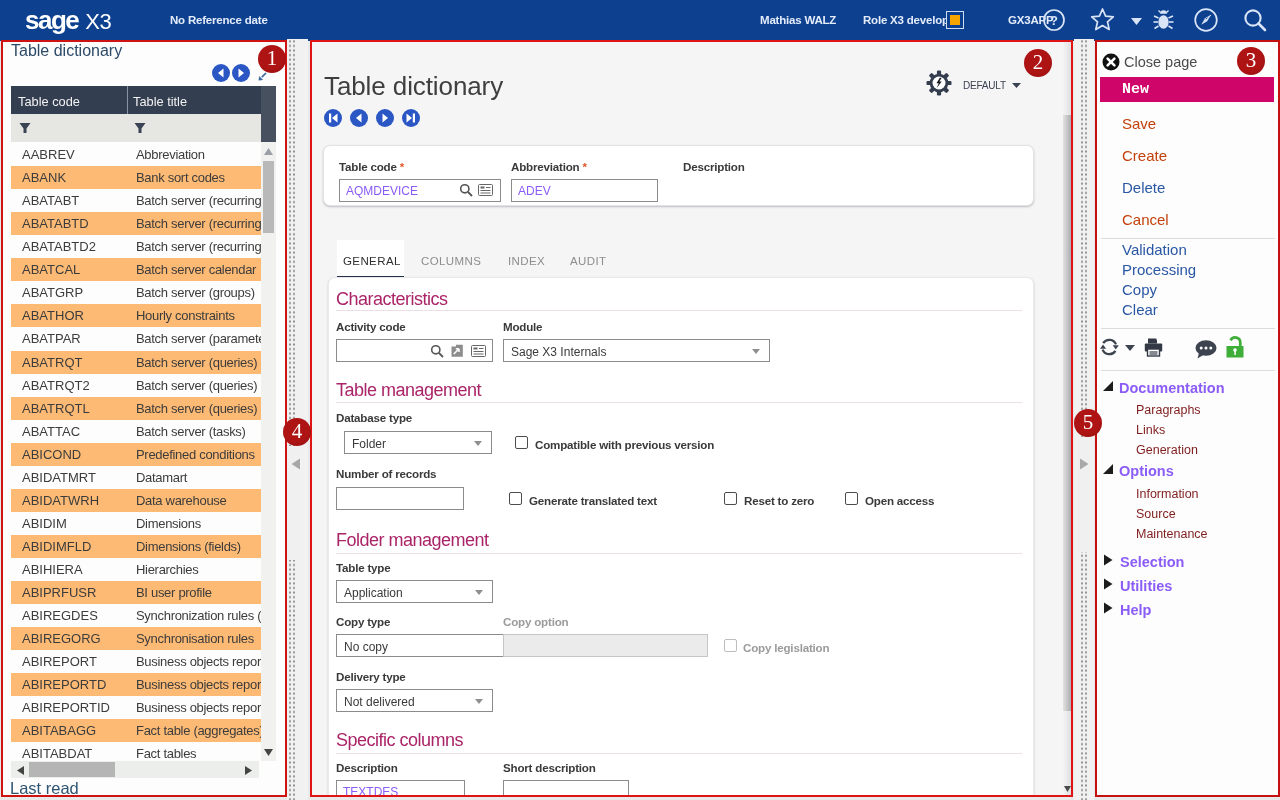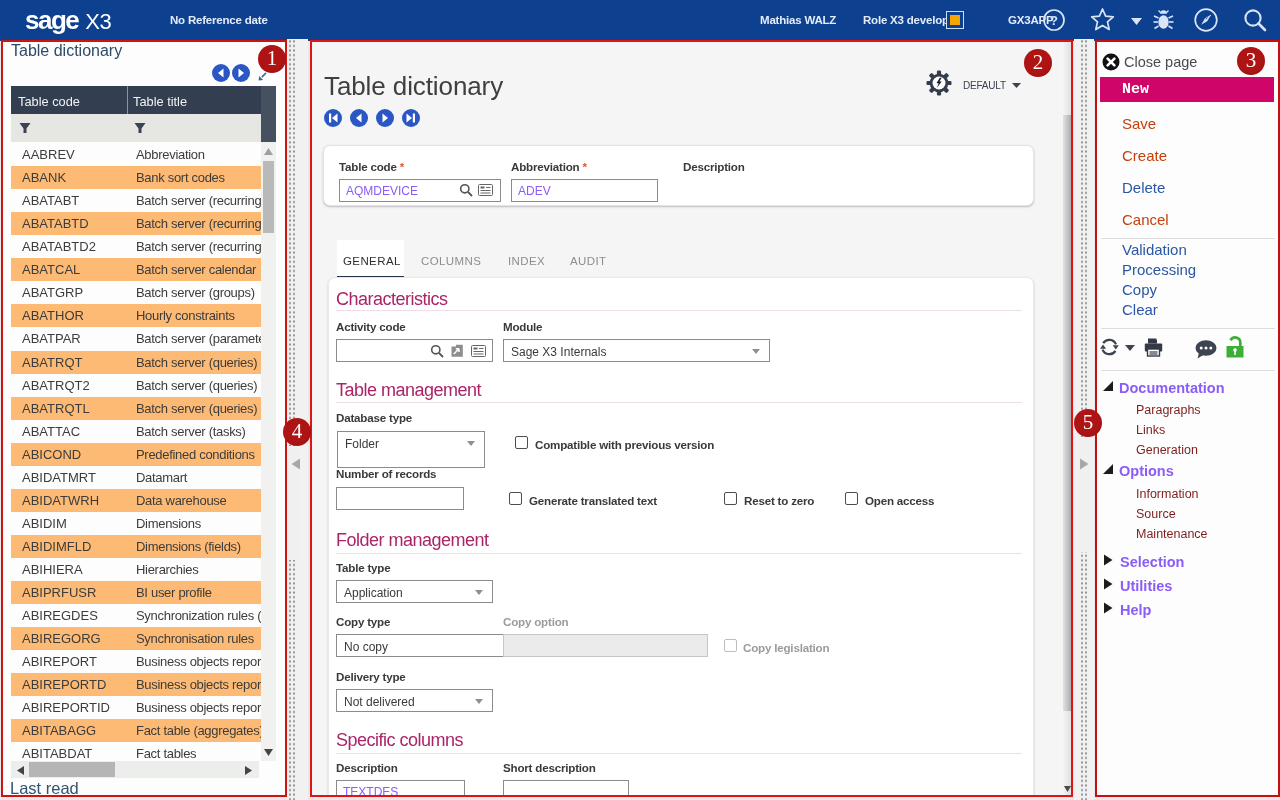--- a/index.html
+++ b/index.html
@@ -375,21 +375,21 @@
             <line x1="2.5" y1="6.5" x2="12.5" y2="6.5" stroke="#666"></line>
             <line x1="2.5" y1="9" x2="12.5" y2="9" stroke="#666"></line>
           </svg>
     </div>
     <span class="flabel" style="left:175px; top:46px;">Module</span>
     <div class="fselect" style="left:175px; top:65px; width:267px; height:23px;">Sage X3 Internals</div>
 
     <div class="shead" style="left:8px; top:106px;">Table management</div>
     <div class="srule" style="top:128px;"></div>
     <span class="flabel" style="left:8px; top:137px;">Database type</span>
-    <div class="fselect" style="left:9px; top:157px; width:148px; height:37px;">Folder</div>
+    <div class="fselect" style="left:16px; top:157px; width:148px; height:23px;">Folder</div>
     <span class="fcheck" style="left:187px; top:162px;"></span>
     <span class="flabel" style="left:207px; top:164px;">Compatible with previous version</span>
     <span class="flabel" style="left:8px; top:193px;">Number of records</span>
     <div class="finput" style="left:8px; top:213px; width:128px; height:23px;"></div>
     <span class="fcheck" style="left:181px; top:218px;"></span>
     <span class="flabel" style="left:201px; top:220px;">Generate translated text</span>
     <span class="fcheck" style="left:396px; top:218px;"></span>
     <span class="flabel" style="left:416px; top:220px;">Reset to zero</span>
     <span class="fcheck" style="left:517px; top:218px;"></span>
     <span class="flabel" style="left:537px; top:220px;">Open access</span>

